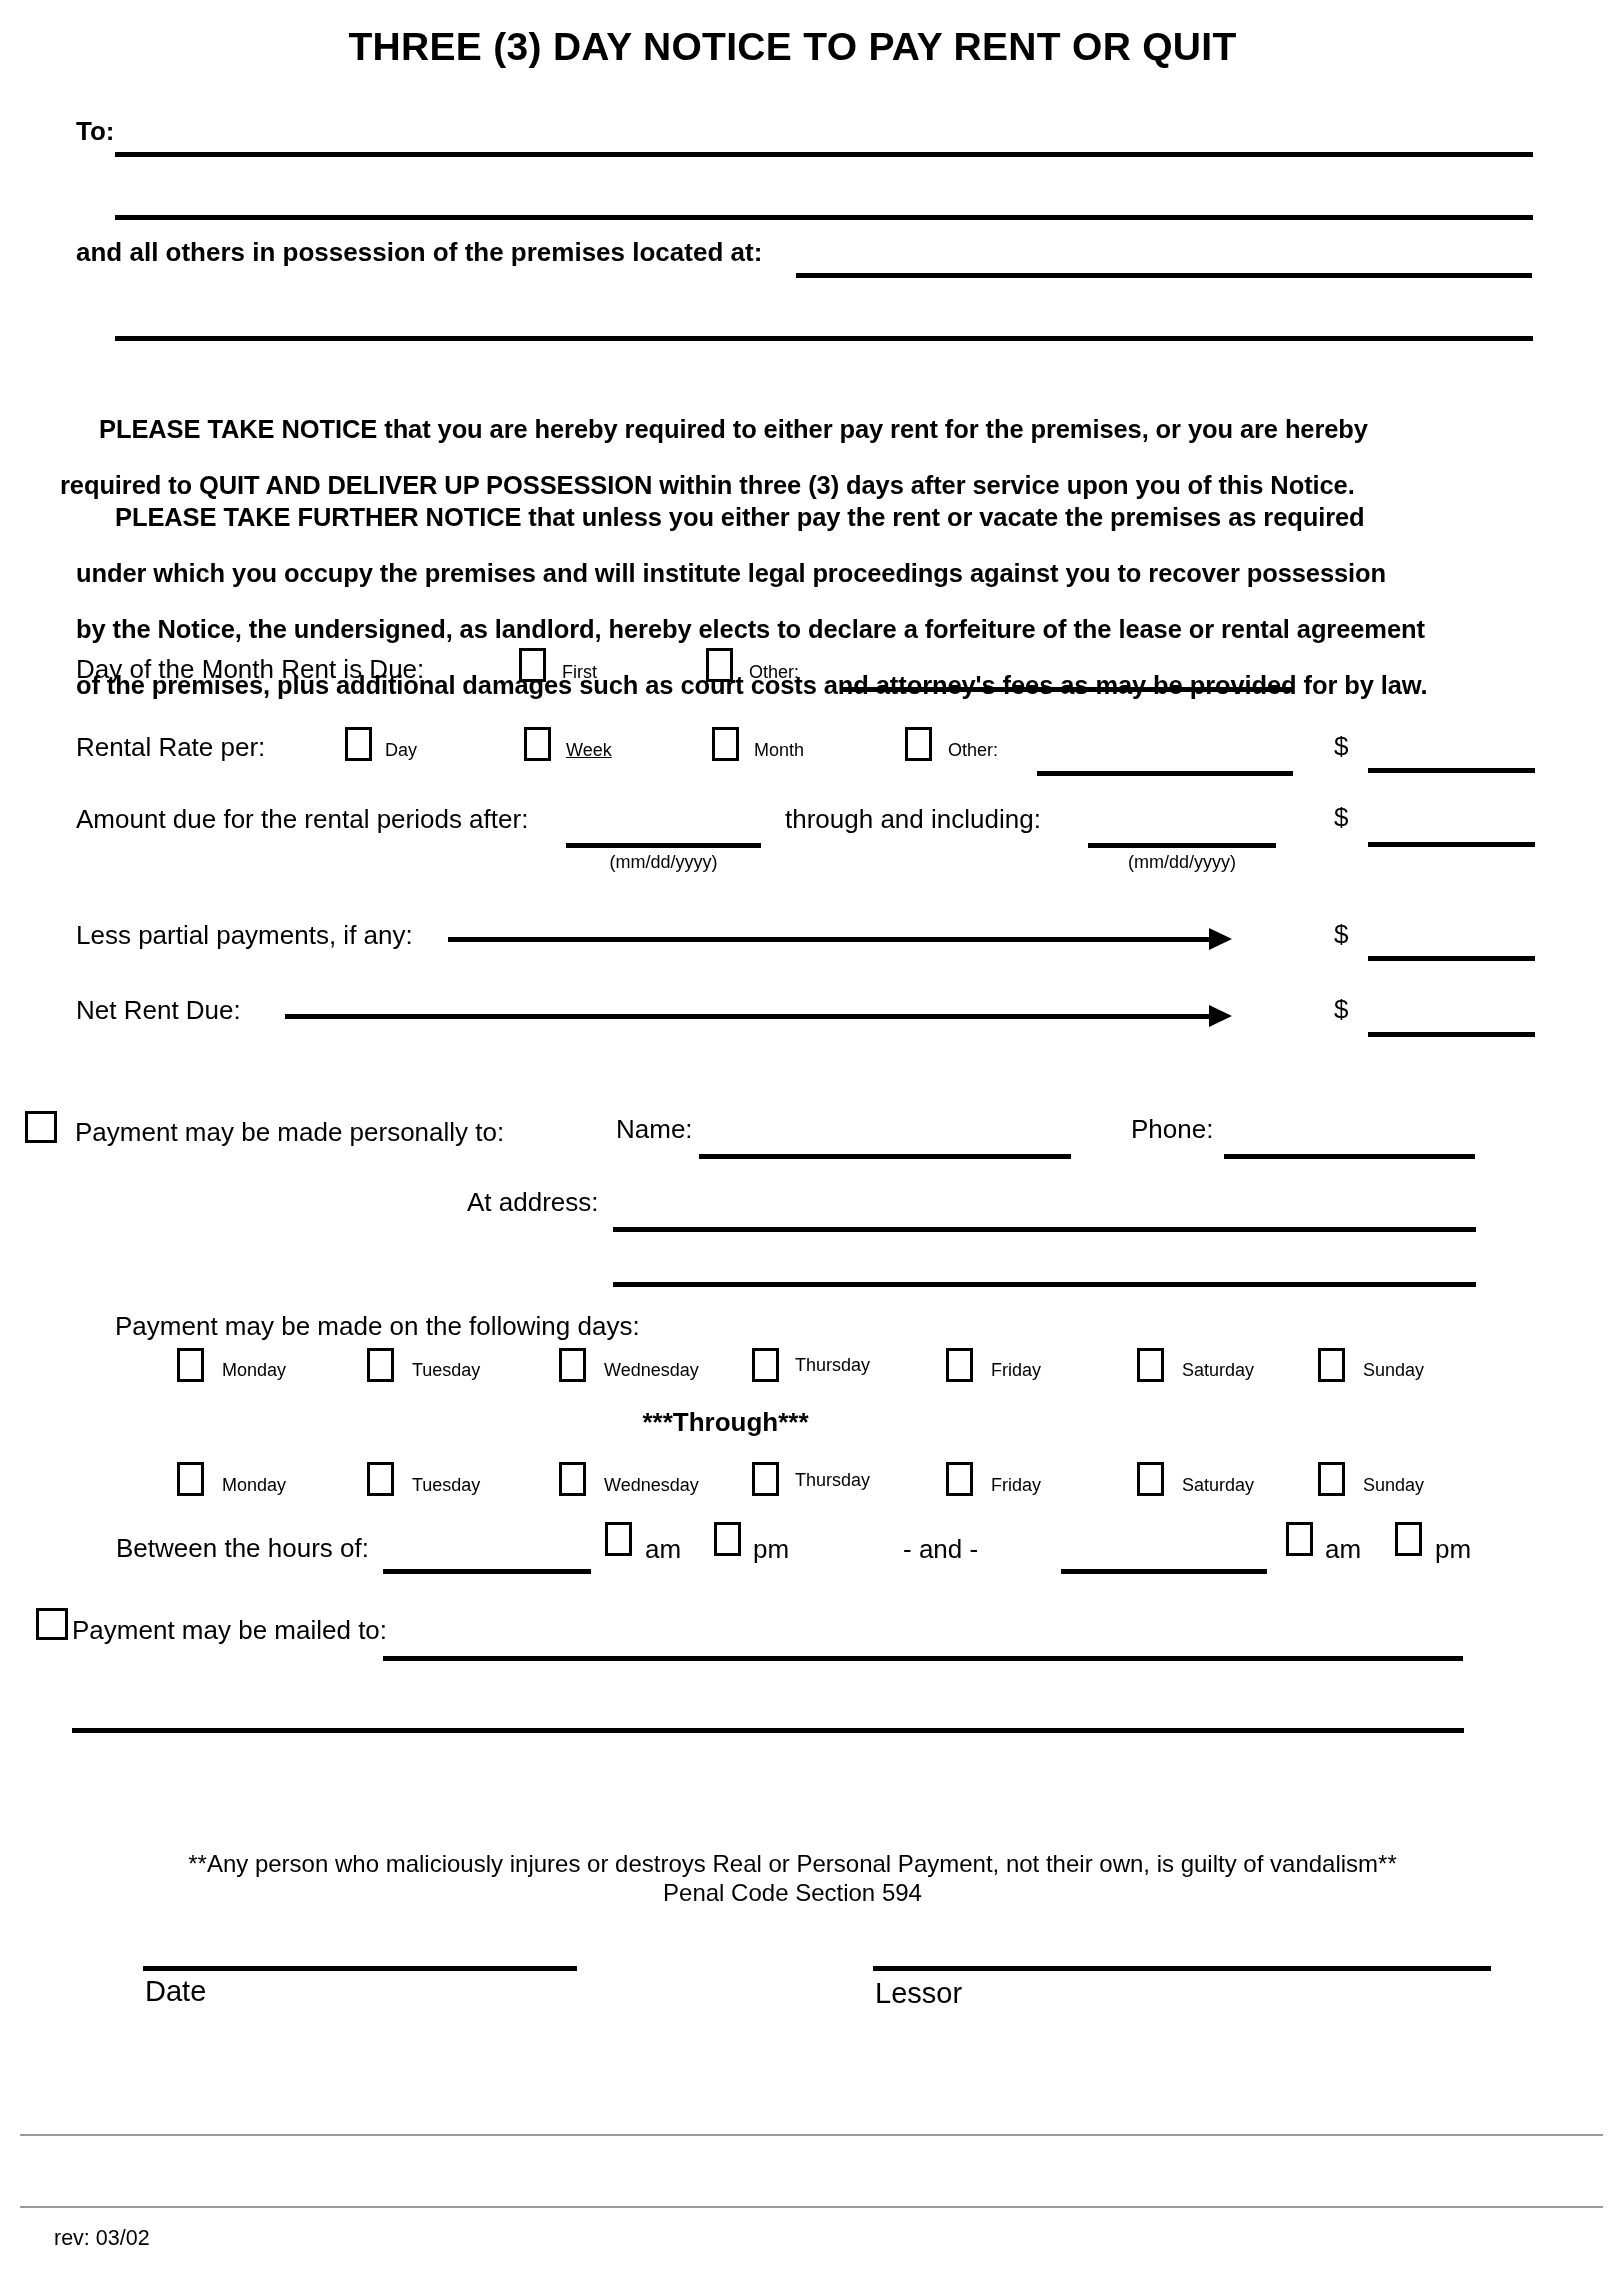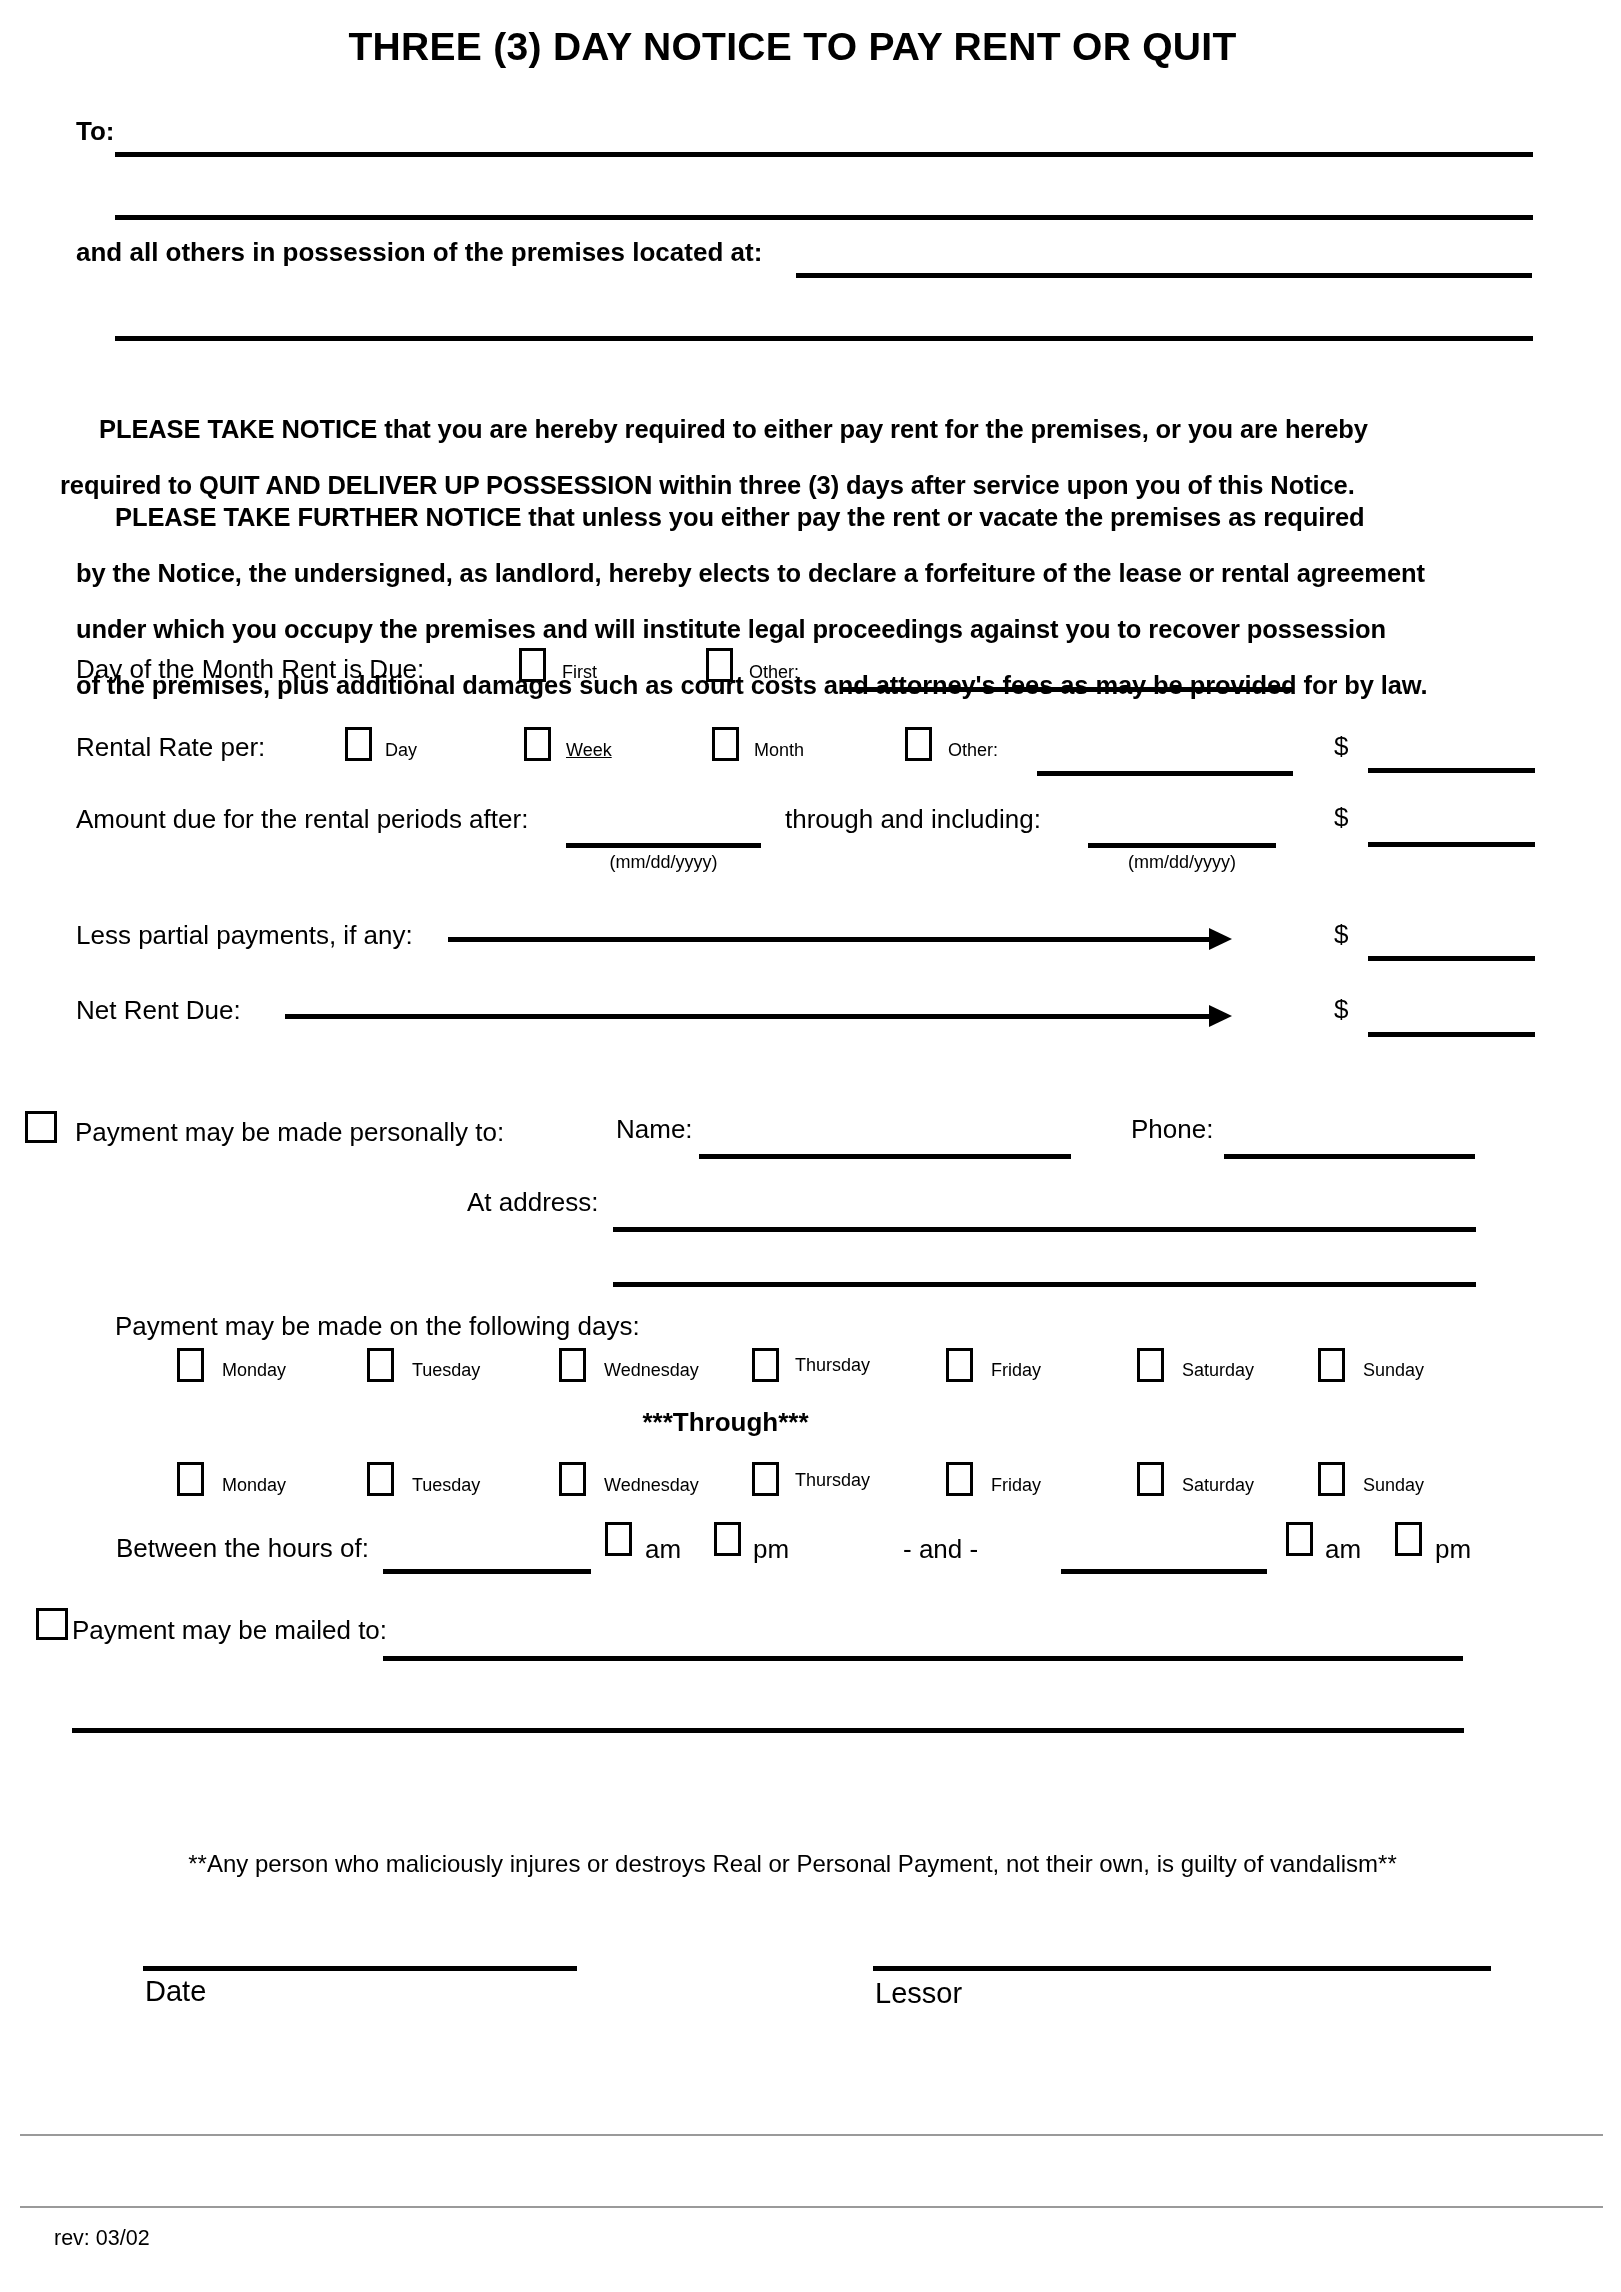--- a/index.html
+++ b/index.html
@@ -115,22 +115,22 @@
   <div class="rule" style="left:796px; top:273px; width:736px;"></div>
   <div class="rule" style="left:115px; top:336px; width:1418px;"></div>
 
   <div class="para" style="left:60px; top:387px; width:1469px;">
     <div class="ind">PLEASE TAKE NOTICE that you are hereby required to either pay rent for the premises, or you are hereby</div>
     <div>required to QUIT AND DELIVER UP POSSESSION within three (3) days after service upon you of this Notice.</div>
   </div>
 
   <div class="para" style="left:76px; top:475px; width:1487px;">
     <div class="ind">PLEASE TAKE FURTHER NOTICE that unless you either pay the rent or vacate the premises as required</div>
+    <div>under which you occupy the premises and will institute legal proceedings against you to recover possession</div>
     <div>by the Notice, the undersigned, as landlord, hereby elects to declare a forfeiture of the lease or rental agreement</div>
-    <div>under which you occupy the premises and will institute legal proceedings against you to recover possession</div>
     <div>of the premises, plus additional damages such as court costs and attorney's fees as may be provided for by law.</div>
   </div>
 
   <div class="abs txt fld" style="left:76px; top:656px;">Day of the Month Rent is Due:</div>
 
   <div class="cbox" style="left:519px; top:648px;"></div>
   <div class="abs txt fld-sm" style="left:562px; top:663px;">First</div>
 
   <div class="cbox" style="left:706px; top:648px;"></div>
   <div class="abs txt fld-sm" style="left:749px; top:663px;">Other:</div>
@@ -255,20 +255,21 @@
   <div class="cbox" style="left:1395px; top:1522px;"></div>
   <div class="abs txt fld" style="left:1435px; top:1536px;">pm</div>
 
   <div class="cbox sq" style="left:36px; top:1608px;"></div>
   <div class="abs txt fld" style="left:72px; top:1617px;">Payment may be mailed to:</div>
   <div class="rule" style="left:383px; top:1656px; width:1080px;"></div>
   <div class="rule" style="left:72px; top:1728px; width:1392px;"></div>
 
 
   <div class="abs txt centered" style="left:0; top:1852px; width:1585px; font-size:24px;">**Any person who maliciously injures or destroys Real or Personal Payment, not their own, is guilty of vandalism**</div>
+  <div class="abs txt centered" style="left:0; top:1881px; width:1585px; font-size:24px;">Penal Code Section 594</div>
 
   <div class="rule" style="left:143px; top:1966px; width:434px;"></div>
   <div class="abs txt" style="left:145px; top:1977px; font-size:29px;">Date</div>
 
   <div class="rule" style="left:873px; top:1966px; width:618px;"></div>
   <div class="abs txt" style="left:875px; top:1979px; font-size:29px;">Lessor</div>
 
   <div class="thinrule" style="left:19.7px; top:2134px; width:1583px;"></div>
   <div class="thinrule" style="left:19.7px; top:2206px; width:1583px;"></div>
   <div class="abs txt" style="left:54px; top:2228px; font-size:21.5px;">rev: 03/02</div>

